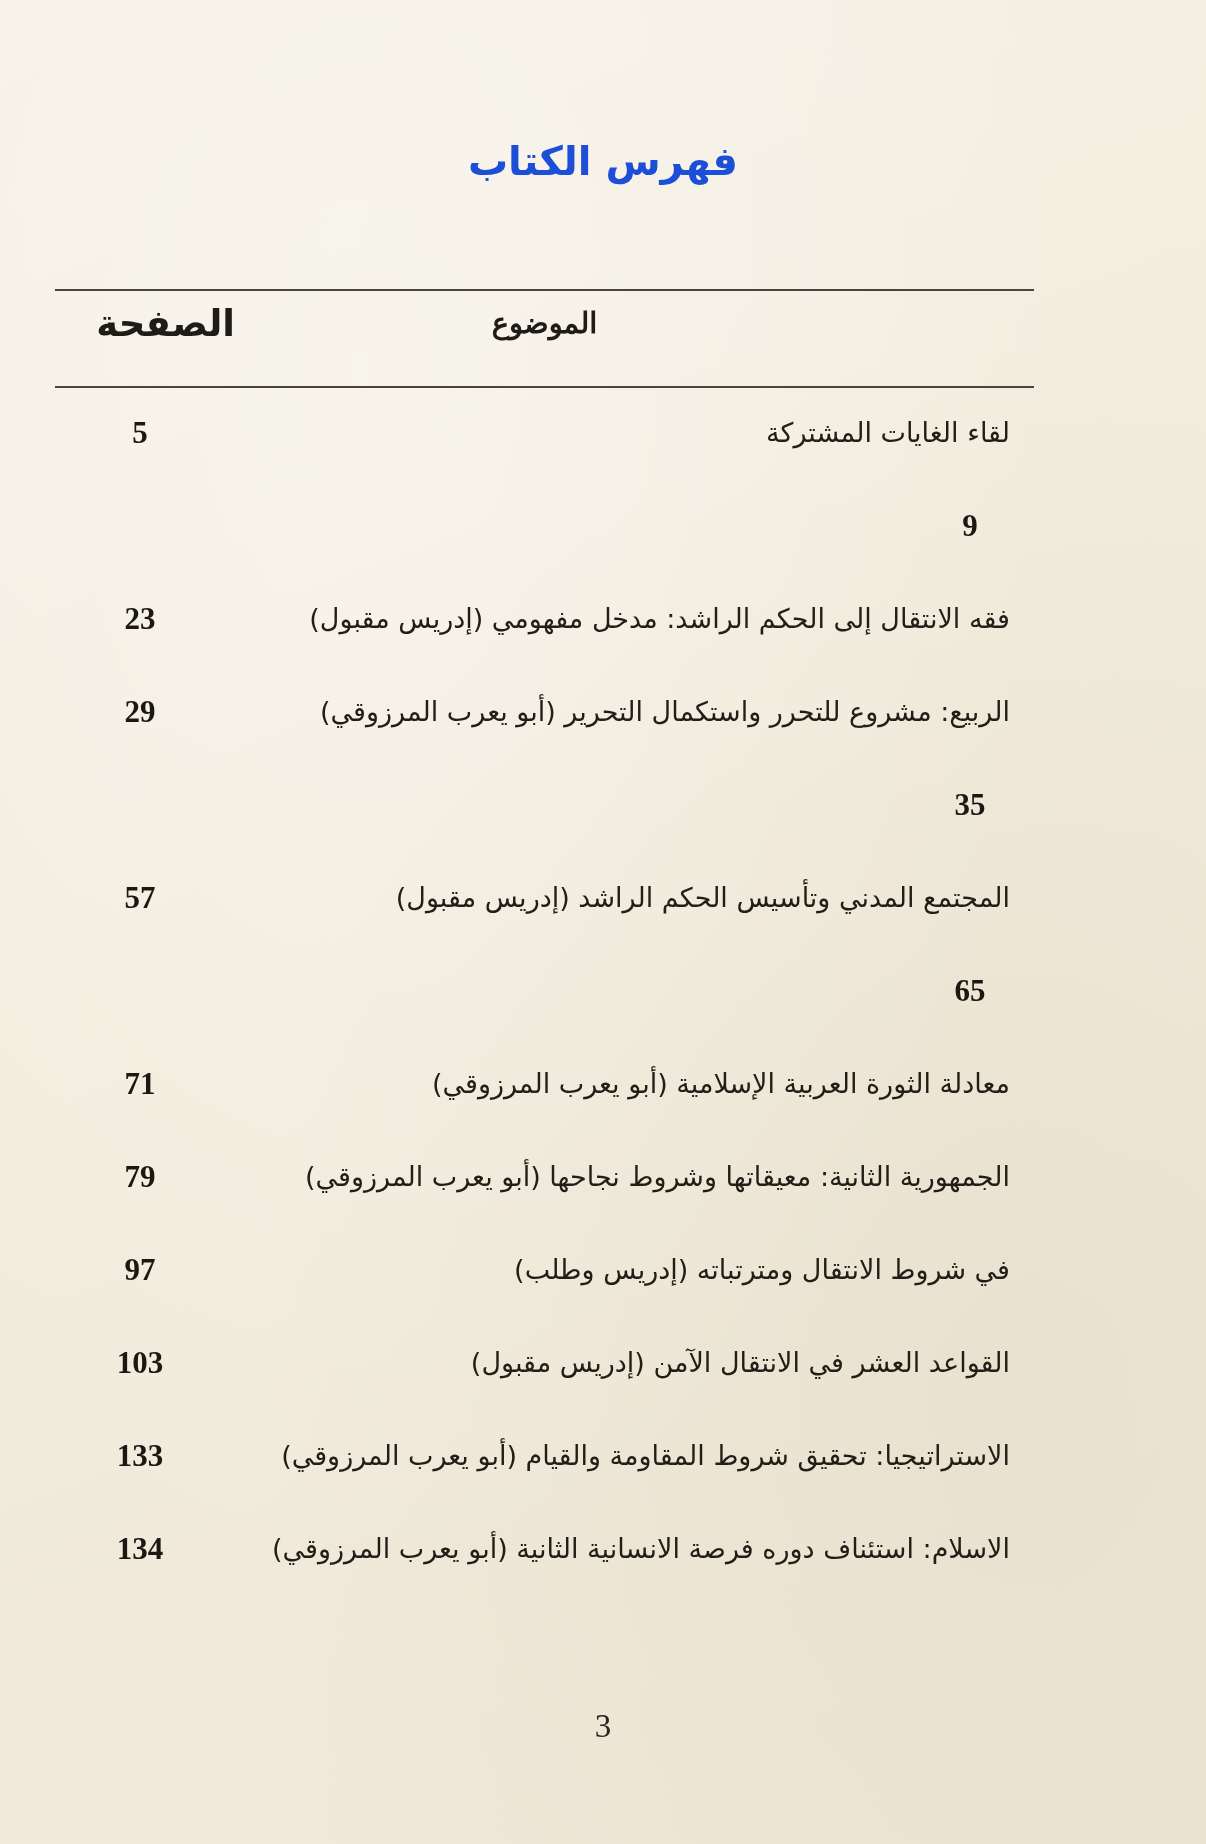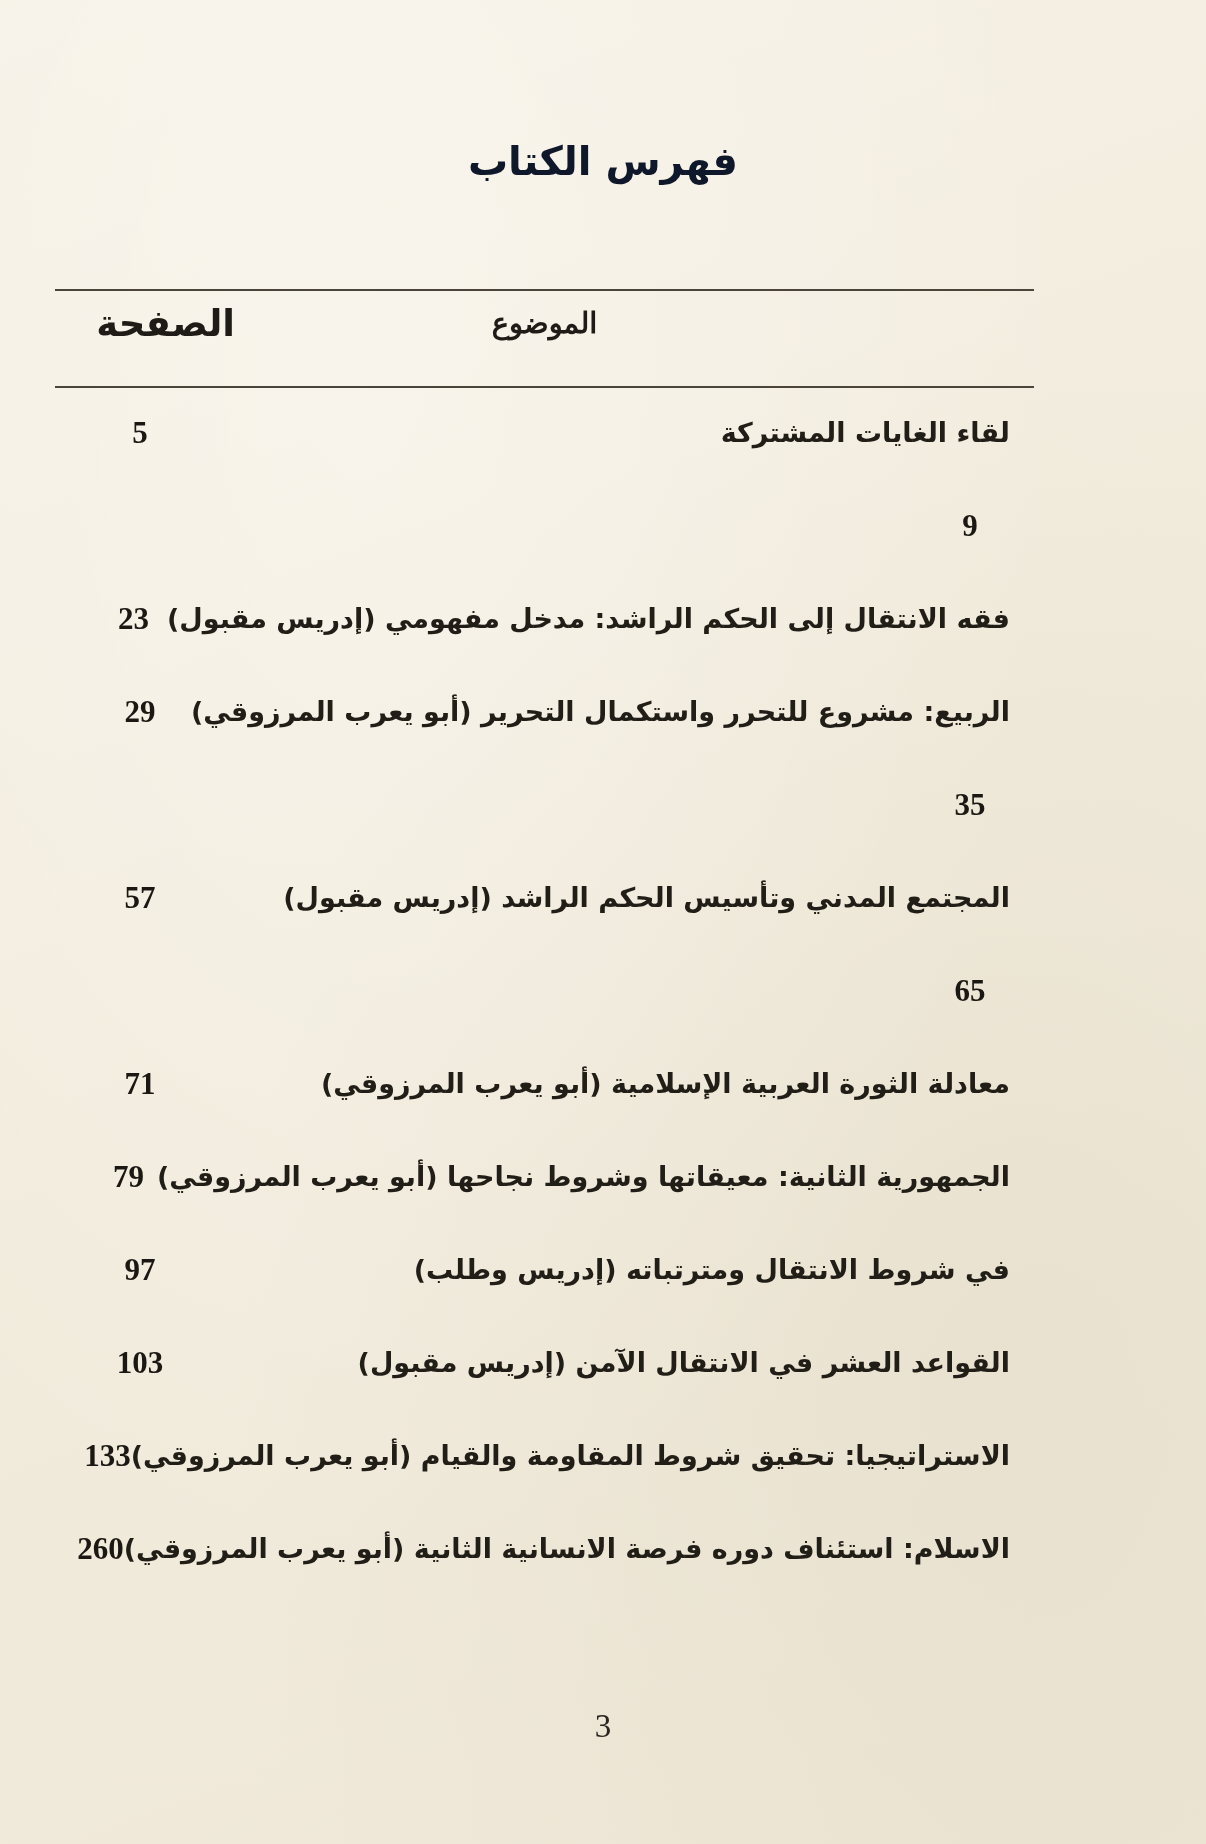--- a/index.html
+++ b/index.html
@@ -13,21 +13,21 @@
     color:#1f1c17;
     position:relative;
     overflow:hidden;
   }
   .sheet{position:absolute;inset:0;direction:rtl;}
   .book-title{
     position:absolute;top:138px;left:0;right:0;
     text-align:center;
     font-size:40px;font-weight:bold;
     letter-spacing:0.5px;
-    color:#0f172a;
+    color:#1d4ed8;
   }
   .rule{
     position:absolute;left:55px;right:172px;
     border-top:2px solid #4a443a;
     height:0;
   }
   .rule-top{top:289px;}
   .rule-mid{top:386px;}
   .header-row{
     position:absolute;top:300px;left:55px;right:172px;height:60px;
@@ -47,21 +47,21 @@
     position:absolute;top:386px;left:100px;right:196px;
   }
   .toc-row{
     height:93px;
     display:flex;
     direction:rtl;
     justify-content:space-between;
     align-items:center;
   }
   .toc-title{
-    font-size:27px;font-weight:bold;
+    font-size:27px;font-weight:normal;
     color:#211d17;
     white-space:nowrap;
   }
   .toc-page{
     font-family:"Liberation Serif","DejaVu Serif",serif;
     font-size:31px;font-weight:bold;
     color:#1b1813;
     width:80px;
     text-align:center;
     direction:ltr;
@@ -143,18 +143,18 @@
     <span class="toc-page">103</span>
   </div>
 
   <div class="toc-row">
     <span class="toc-title">الاستراتيجيا: تحقيق شروط المقاومة والقيام (أبو يعرب المرزوقي)</span>
     <span class="toc-page">133</span>
   </div>
 
   <div class="toc-row">
     <span class="toc-title">الاسلام: استئناف دوره فرصة الانسانية الثانية (أبو يعرب المرزوقي)</span>
-    <span class="toc-page">260</span>
+    <span class="toc-page">134</span>
   </div>
 </div>
 
   <div class="footer-num">3</div>
 </div>
 
 </body></html>

